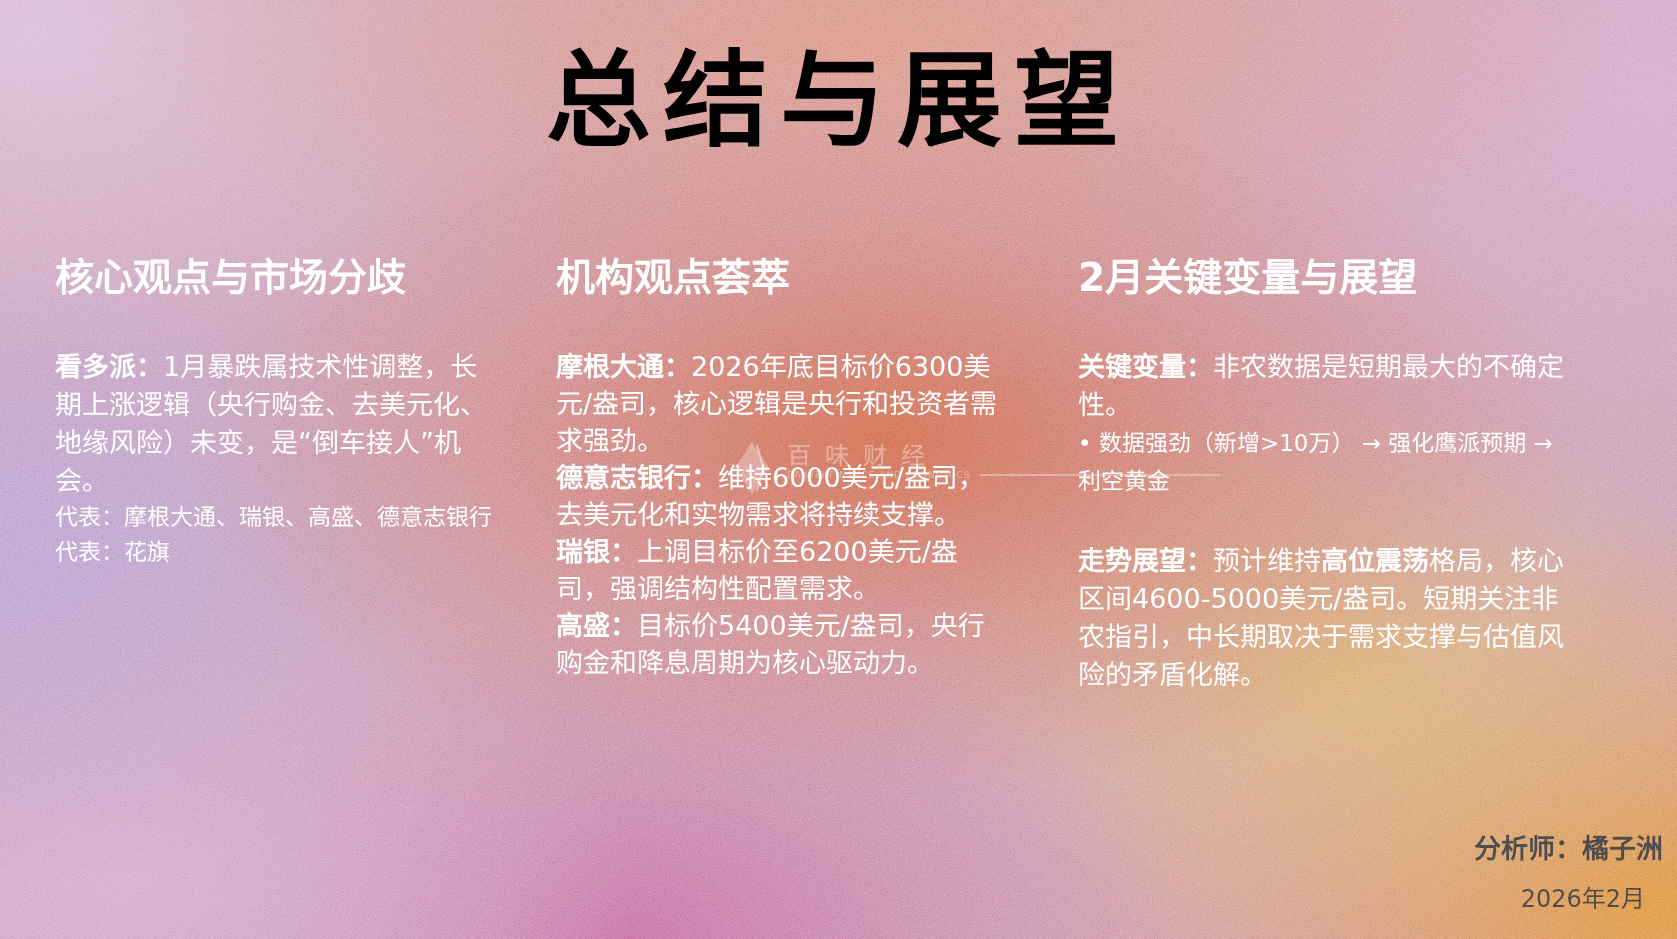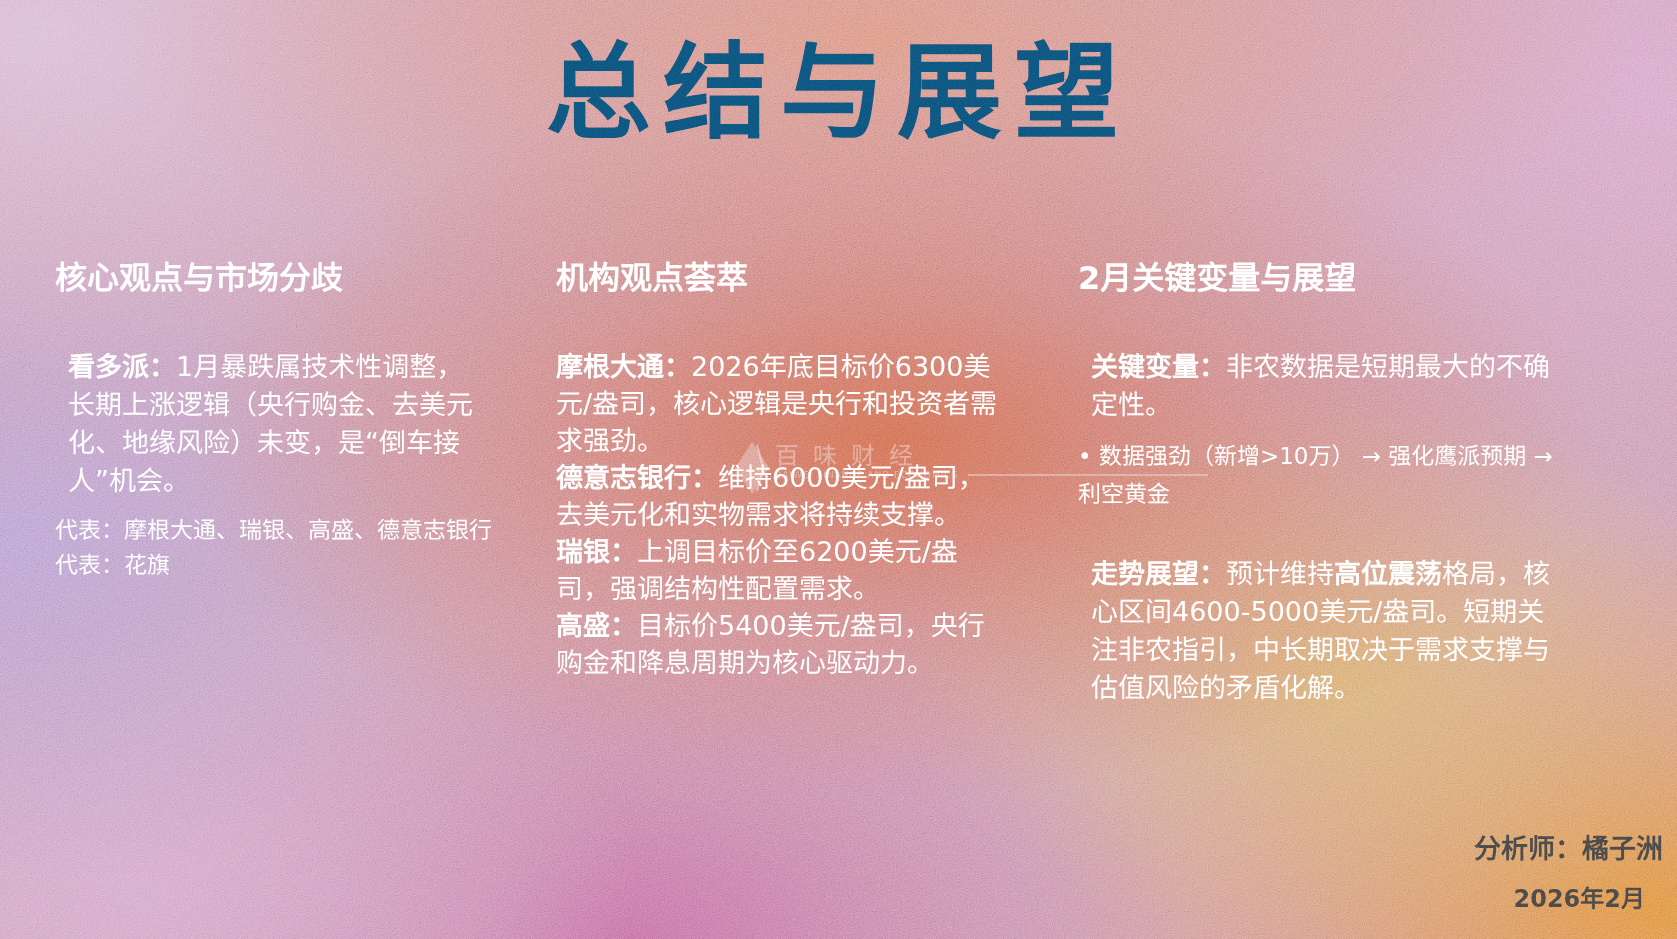--- a/index.html
+++ b/index.html
@@ -22,48 +22,48 @@
       radial-gradient(34% 34% at 37% 100%,rgba(191,100,153,.90) 0%, rgba(191,100,153,0) 100%),
       radial-gradient(26% 30% at 80% 72%, rgba(216,175,106,.85) 0%, rgba(216,175,106,0) 100%),
       radial-gradient(38% 42% at 99% 97%, rgba(222,136,60,.95) 0%, rgba(222,136,60,0) 100%);
   }
   .noise {
     position: absolute; inset: 0; width: 100%; height: 100%;
     z-index: 50; pointer-events: none;
     mix-blend-mode: overlay; opacity: .45;
   }
   .title {
-    position: absolute; top: 28px; left: 0; width: 100%;
+    position: absolute; top: 36px; left: 0; width: 100%;
     margin: 0; z-index: 10;
-    text-align: center; color: #0c4a6e;
+    text-align: center; color: #000000;
     font-size: 105px; font-weight: 900; letter-spacing: 12px; line-height: 1.25;
   }
   .col { position: absolute; top: 258px; z-index: 10; color: #ffffff; }
   .col-left  { left: 55px;   width: 443px; }
   .col-mid   { left: 556px;  width: 455px; }
   .col-right { left: 1078px; width: 486px; }
-  .col h2 { margin: 0 0 50px 0; font-size: 32px; font-weight: 700; line-height: 40px; }
-  .para   { margin: 13px; font-size: 27px; line-height: 38px; }
+  .col h2 { margin: 0 0 50px 0; font-size: 39px; font-weight: 700; line-height: 40px; }
+  .para   { margin: 0; font-size: 27px; line-height: 38px; }
   .reps   { margin: 0; font-size: 23px; line-height: 35px; }
   .gap    { margin-top: 42px; }
   .item   { font-size: 27px; line-height: 37px; }
   .bullet { font-size: 23px; line-height: 38px; }
   strong  { font-weight: 700; }
   .watermark {
     position: absolute; left: 735px; top: 442px; z-index: 5;
-    display: flex; align-items: flex-start; gap: 6px;
+    display: flex; align-items: flex-start; gap: 18px;
     color: rgba(255,255,255,.32); pointer-events: none;
   }
   .wm-cn { font-size: 24px; letter-spacing: 14px; line-height: 28px; white-space: nowrap; }
   .wm-en-row { display: flex; align-items: center; margin-top: 0; }
   .wm-en { font-size: 9px; letter-spacing: 1px; white-space: nowrap; }
   .wm-rule { display: inline-block; width: 240px; height: 2px; background: rgba(255,255,255,.30); margin-left: 10px; }
   .footer { position: absolute; right: 14px; top: 833px; z-index: 10; text-align: right; color: #404040; }
   .analyst { font-size: 27px; font-weight: 700; line-height: 32px; }
-  .date { font-size: 24px; font-weight: 700; margin-top: 14px; padding-right: 18px; }
+  .date { font-size: 24px; font-weight: 400; margin-top: 14px; padding-right: 18px; }
 </style>
 </head>
 <body>
 
 <div class="bg"></div>
 
 <h1 class="title">总结与展望</h1>
 
 <section class="col col-left">
   <h2>核心观点与市场分歧</h2>

